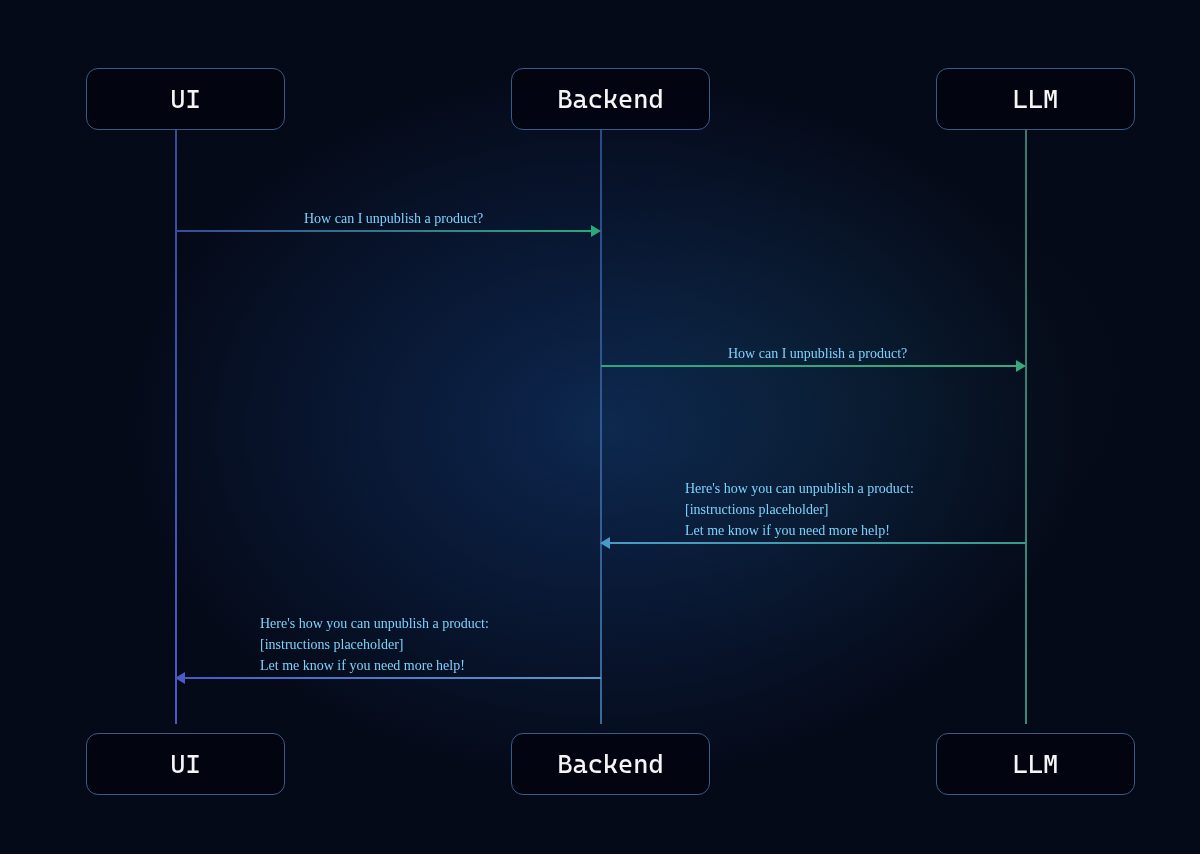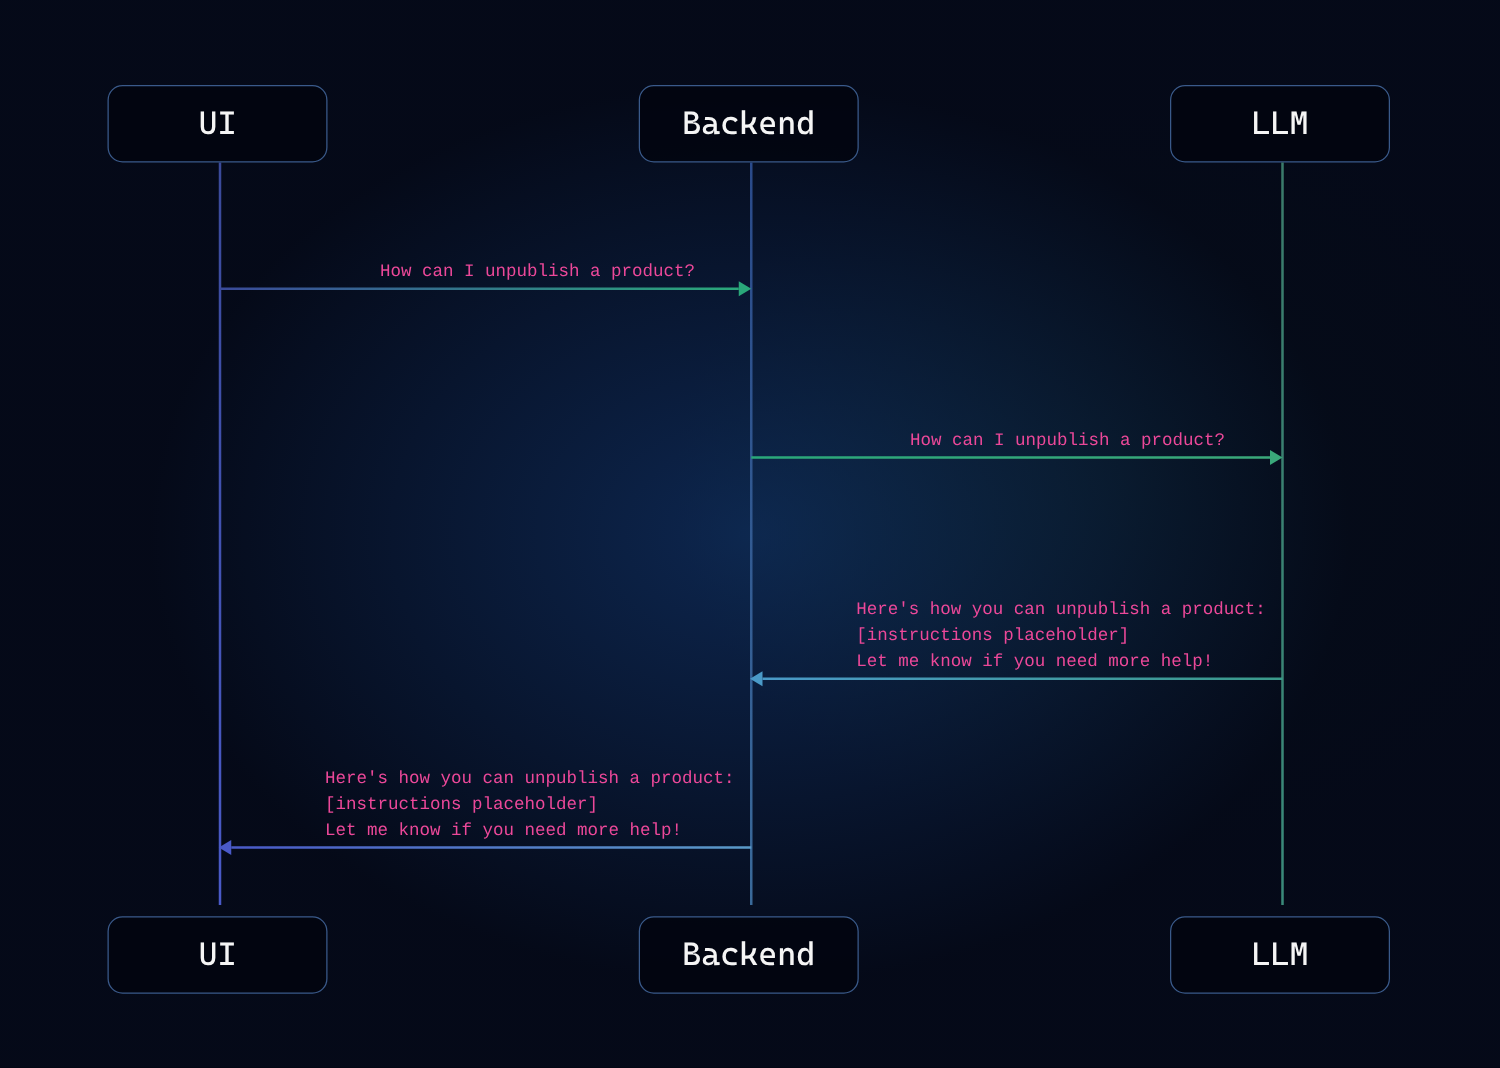--- a/index.html
+++ b/index.html
@@ -18,44 +18,44 @@
       background: rgba(2, 5, 15, 0.85);
       border: 1.5px solid #3a5a8a;
       border-radius: 12px;
       color: #f5f5f5;
       font-size: 26px;
       font-weight: 500;
       display: flex;
       align-items: center;
       justify-content: center;
       padding: 14px 30px;
-      width: 176px;
+      width: 199px;
       height: 62px;
     }
     .lifeline {
       position: absolute;
       width: 2px;
       top: 130px;
       bottom: 130px;
     }
     .arrow-line {
       position: absolute;
       height: 2px;
     }
     .arrow-head {
       position: absolute;
       width: 0;
       height: 0;
       border-style: solid;
     }
     .message-text {
       position: absolute;
-      color: #ec4899;
+      color: #7dd3fc;
       font-size: 14px;
-      font-family: Liberation Mono, monospace;
+      font-family: Liberation Serif, serif;
       white-space: pre;
       line-height: 1.5;
       padding-left: 36px;
     }
   </style>
 </head>
 <body>
 
 <div class="participant-box" style="left: 86px; top: 68px;">
   <span>UI</span>

